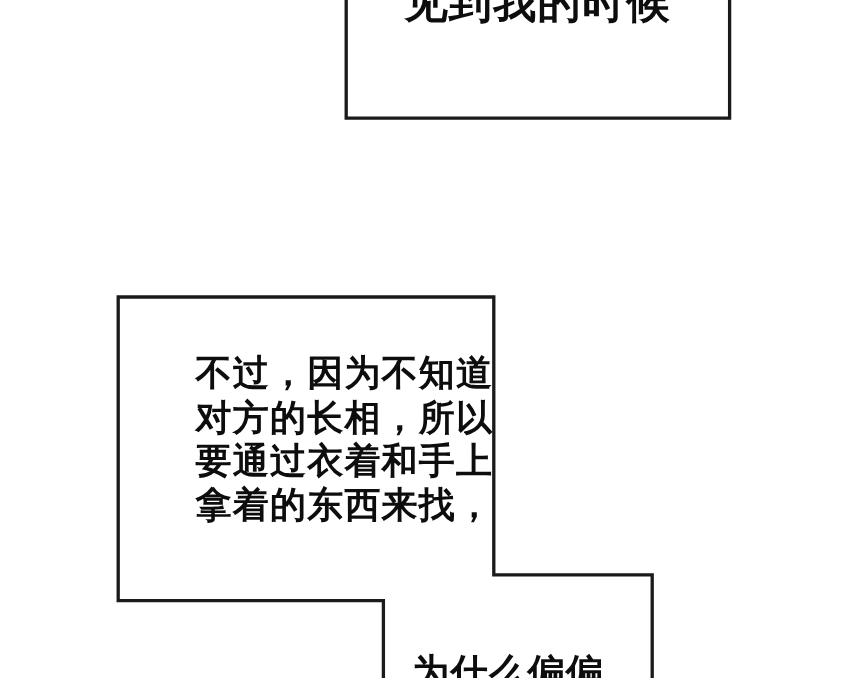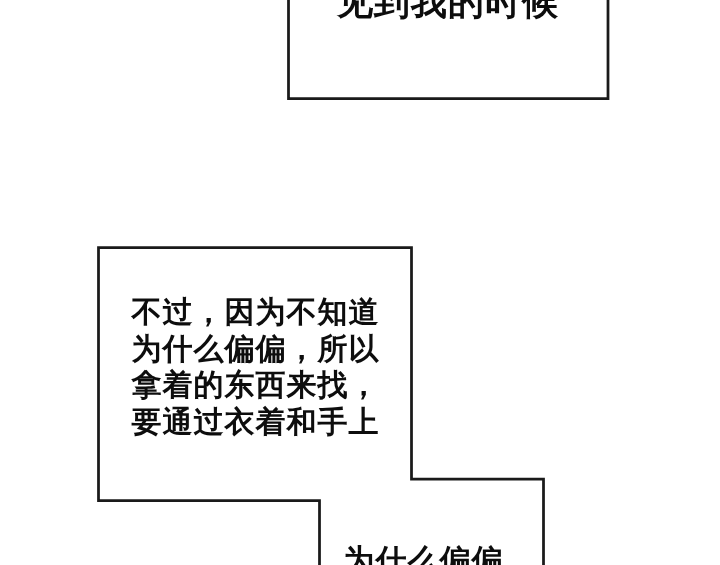--- a/index.html
+++ b/index.html
@@ -47,20 +47,21 @@
     width: 318px;
     font-size: 36px;
     line-height: 40px;
   }
   .bubble-text.middle {
     left: 100px;
     top: 294px;
     width: 311px;
     font-size: 30px;
     line-height: 36.5px;
+    text-align: right;
   }
   .bubble-text.bottom {
     left: 321px;
     top: 543px;
     width: 222px;
     box-sizing: border-box;
     padding-right: 17px;
     font-size: 31px;
     line-height: 35px;
   }
@@ -76,22 +77,22 @@
 
     <path class="bubble-shape" d="M 543.5 577 L 543.5 479 L 411.5 479 L 411.5 247.5 L 98.5 247.5 L 98.5 500.5 L 319.5 500.5 L 319.5 577"></path>
   </svg>
 
   <div class="bubble-text top">
     <div>见到我的时候</div>
   </div>
 
   <div class="bubble-text middle">
     <div>不过，因为不知道</div>
-    <div>为什么偏偏，所以</div>
+    <div>对方的长相，所以</div>
+    <div>要通过衣着和手上</div>
     <div>拿着的东西来找，</div>
-    <div>要通过衣着和手上</div>
   </div>
 
   <div class="bubble-text bottom">
     <div>为什么偏偏</div>
   </div>
 
 </div>
 
 </body></html>

